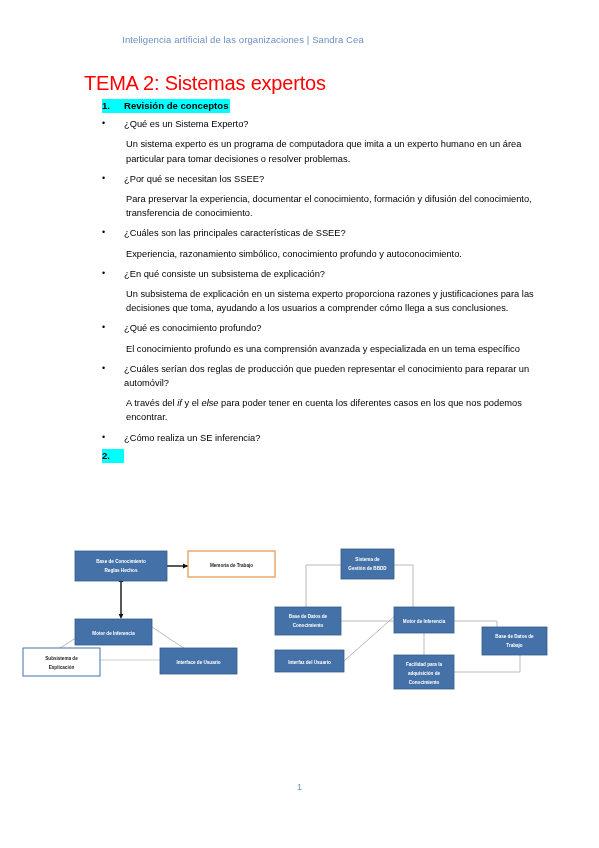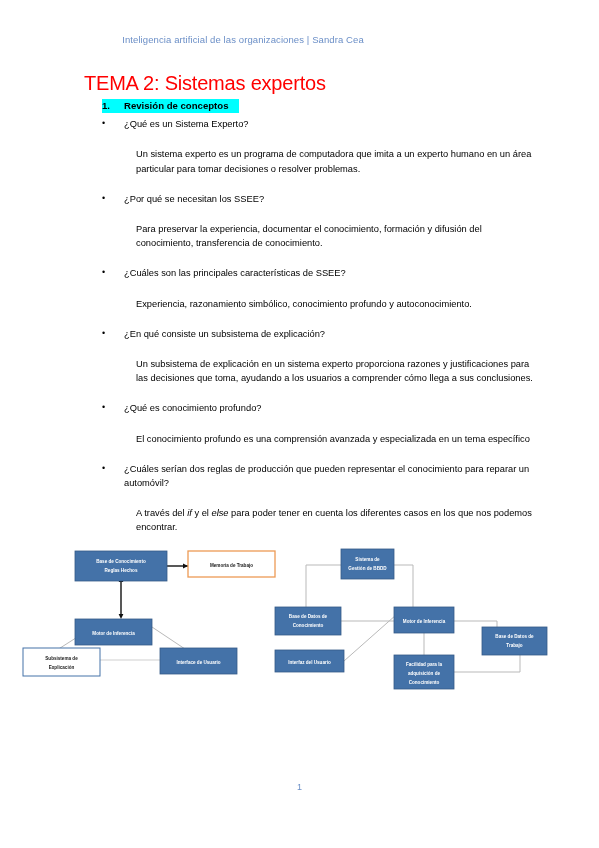--- a/index.html
+++ b/index.html
@@ -57,21 +57,21 @@
     font-weight: bold;
     font-size: 9.6px;
   }
   .section-heading .sh-num {
     width: 22px;
     flex: 0 0 22px;
     background: #00ffff;
   }
   .section-heading .sh-text {
     background: #00ffff;
-    padding-right: 10px;
+    padding-right: 1px;
   }
 
   .qa-list {
     list-style: none;
     margin: 0;
     padding: 0;
   }
   .qa-item {
     position: relative;
     padding-left: 36px;
@@ -81,21 +81,21 @@
     content: "\2022";
     position: absolute;
     left: 18px;
     top: -1px;
     font-size: 9px;
   }
   .qa-q {
     margin: 4px;
   }
   .qa-a {
-    margin: 16px;
+    margin: 6px;
   }
   .qa-a em {
     font-style: italic;
   }
 
   .section-heading.second {
     margin-top: 2px;
   }
 
   
@@ -164,20 +164,21 @@
       </li>
       <li class="qa-item">
         <div class="qa-q">¿Qué es conocimiento profundo?</div>
         <div class="qa-a">El conocimiento profundo es una comprensión avanzada y especializada en un tema específico</div>
       </li>
       <li class="qa-item">
         <div class="qa-q">¿Cuáles serían dos reglas de producción que pueden representar el conocimiento para reparar un automóvil?</div>
         <div class="qa-a">A través del <em>if</em> y el <em>else</em> para poder tener en cuenta los diferentes casos en los que nos podemos encontrar.</div>
       </li>
       <li class="qa-item">
+        <div class="qa-q">¿Cómo realiza un SE inferencia?</div>
       </li>
     </ul>
 
   <div class="section-heading second">
     <span class="sh-num">2.</span>
   </div>
 
 </div>
 
 <div class="diagrams">

